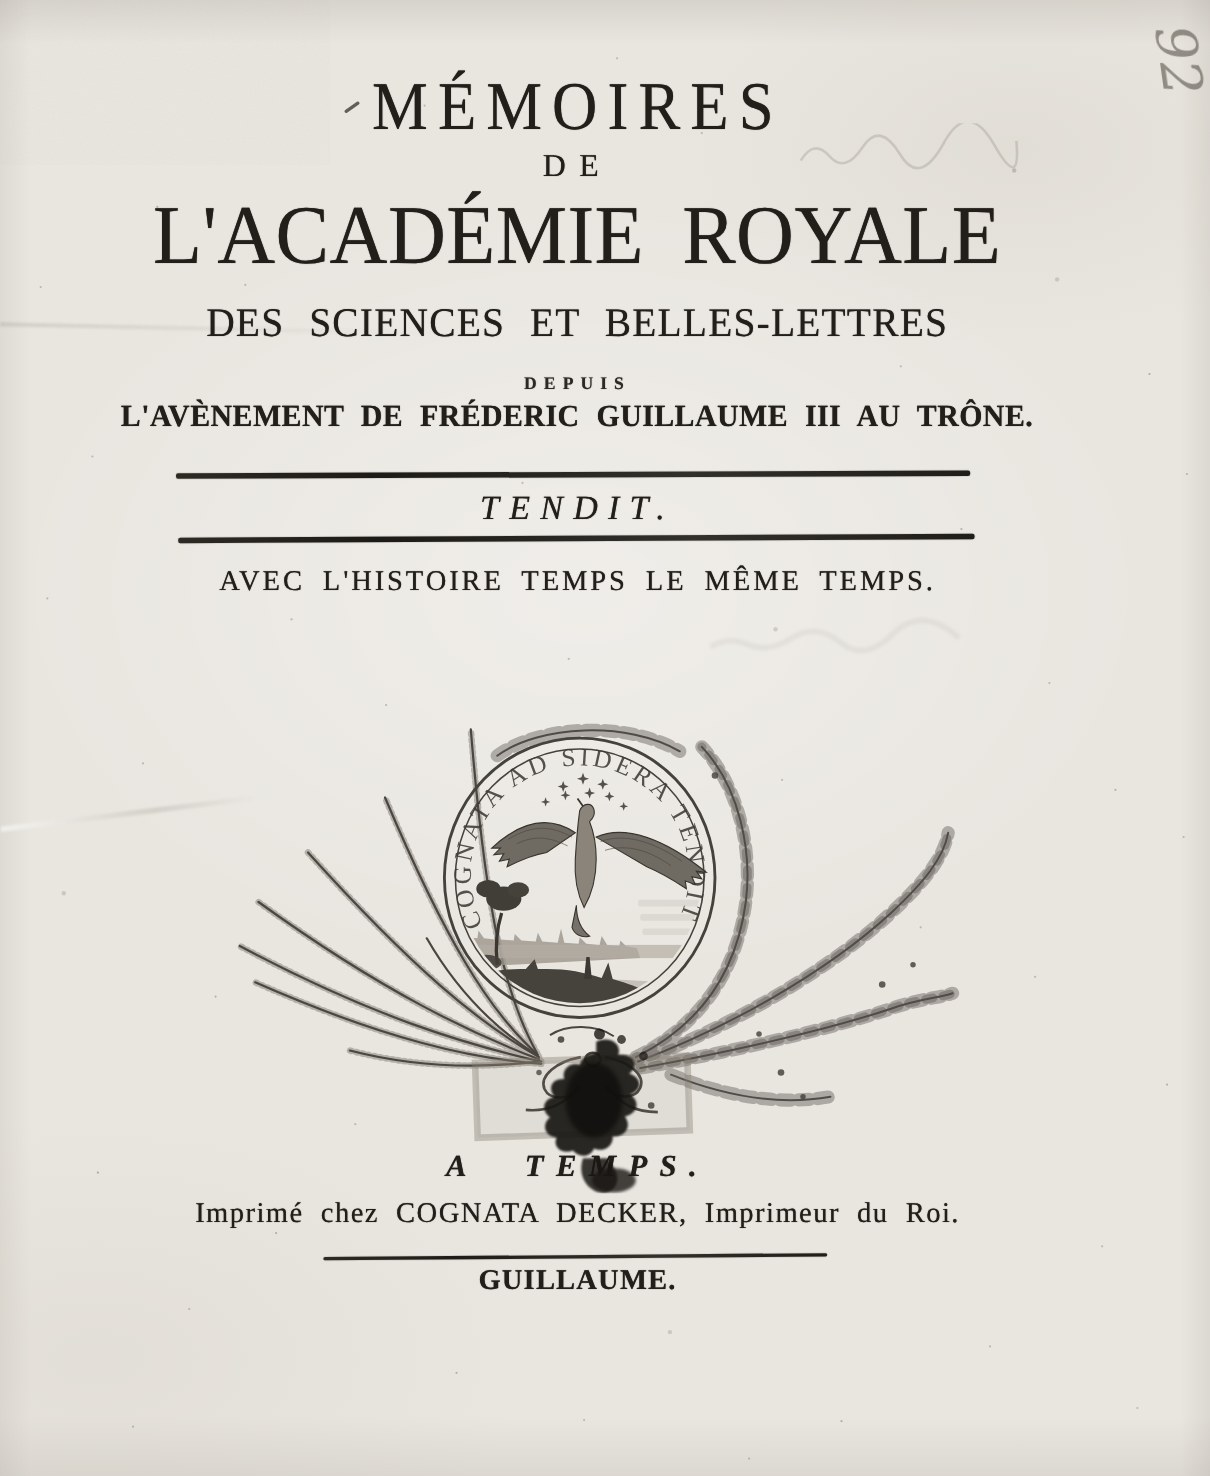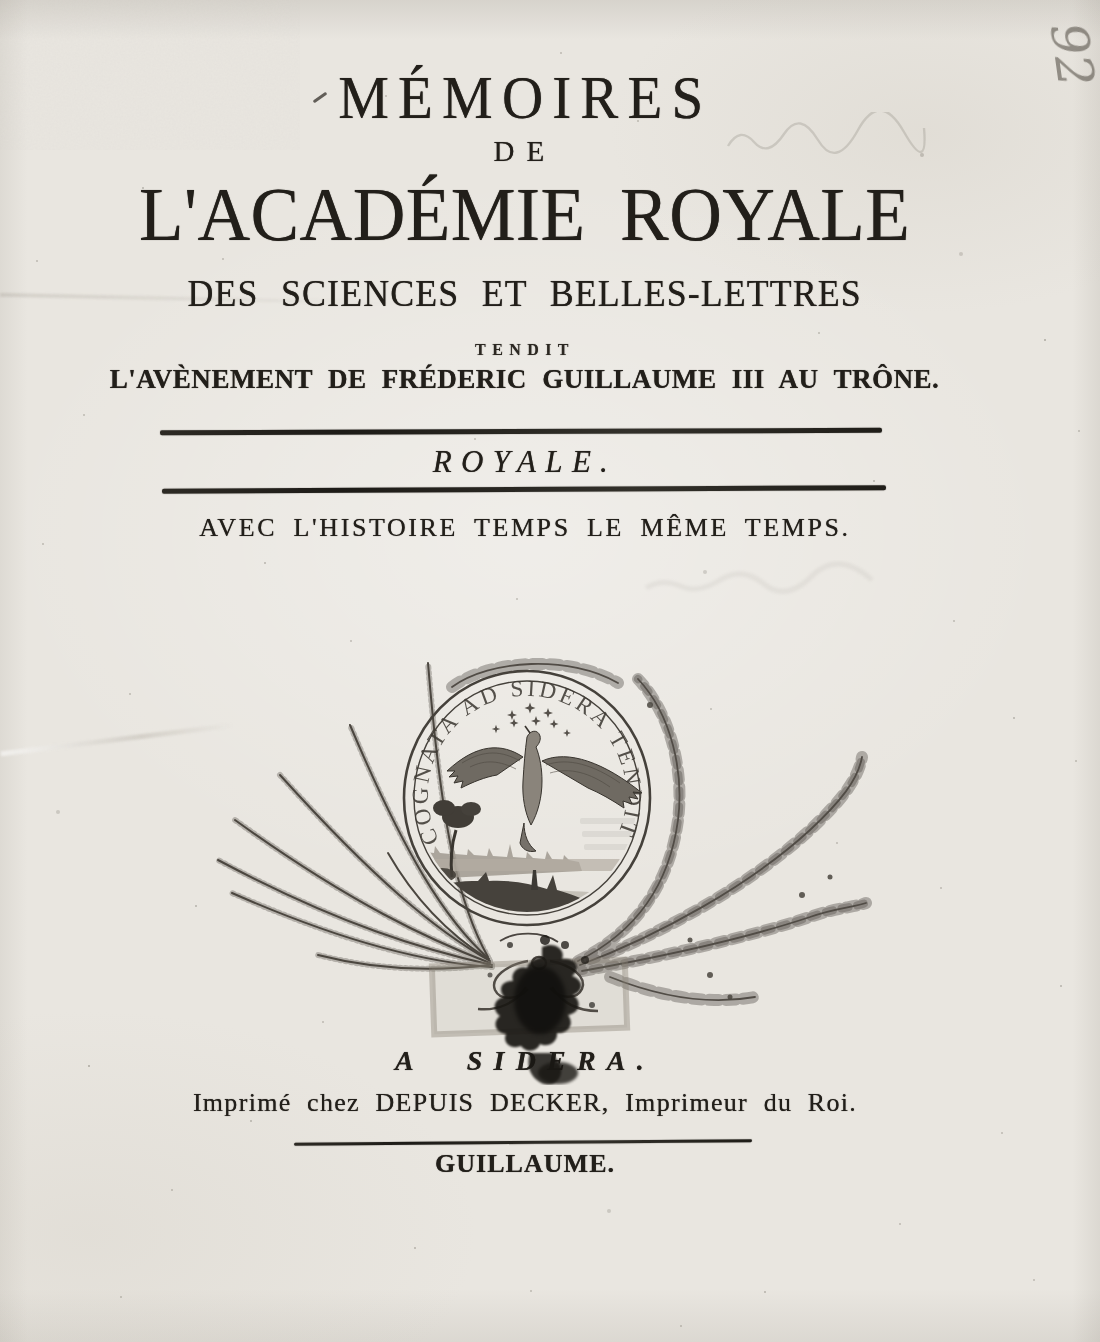--- a/index.html
+++ b/index.html
@@ -113,27 +113,27 @@
 
   <div class="line memoires ink">
     <span class="sx">MÉMOIRES</span></div>
   <div class="line de-line ink">
     <span class="sx">DE</span></div>
   <div class="line academie ink">
     <span class="sx">L'ACADÉMIE ROYALE</span></div>
   <div class="line sciences ink">
     <span class="sx">DES SCIENCES ET BELLES-LETTRES</span></div>
   <div class="line depuis ink-soft">
-    <span class="sx">TENDIT</span></div>
+    <span class="sx">DEPUIS</span></div>
   <div class="line avenement ink">
     <span class="sx">L'AVÈNEMENT DE FRÉDERIC GUILLAUME III AU TRÔNE.</span></div>
 
   <div class="rule rule-top"></div>
   <div class="line mdccciv ink">
-    <span class="sx">ROYALE.</span></div>
+    <span class="sx">TENDIT.</span></div>
   <div class="rule rule-mid"></div>
 
   <div class="line histoire ink">
     <span class="sx">AVEC L'HISTOIRE TEMPS LE MÊME TEMPS.</span></div>
 
   <svg class="vignette" viewBox="0 0 690 440">
     <defs>
       <clipPath id="medClip">
           <ellipse cx="337" cy="153" rx="110" ry="114"></ellipse>
         </clipPath>
@@ -267,23 +267,23 @@
           <circle cx="395" cy="315" r="4" opacity=".7"></circle>
         <circle cx="300" cy="330" r="2.5" opacity=".6"></circle>
           <circle cx="402" cy="360" r="3" opacity=".65"></circle>
         <circle cx="355" cy="295" r="5" opacity=".8"></circle>
           <circle cx="375" cy="300" r="4" opacity=".75"></circle>
       </g>
     </g>
   </svg>
 
   <div class="line aberlin ink">
-    <span class="sx">A SIDERA.</span></div>
+    <span class="sx">A TEMPS.</span></div>
   <div class="line imprime ink">
-    <span class="sx">Imprimé chez DEPUIS DECKER, Imprimeur du Roi.</span></div>
+    <span class="sx">Imprimé chez COGNATA DECKER, Imprimeur du Roi.</span></div>
   <div class="rule rule-thin"></div>
   <div class="line mdcccvii ink">
     <span class="sx">GUILLAUME.</span></div>
 
   <svg class="grain">
     <filter id="paperNoise">
       <feTurbulence type="fractalNoise" baseFrequency="0.55" numOctaves="2" seed="7"></feTurbulence>
       <feColorMatrix type="matrix" values="0 0 0 0 0.46  0 0 0 0 0.44  0 0 0 0 0.41  0 0 0 0.16 0"></feColorMatrix>
     </filter>
     <rect width="1100" height="1342" filter="url(#paperNoise)"></rect>

